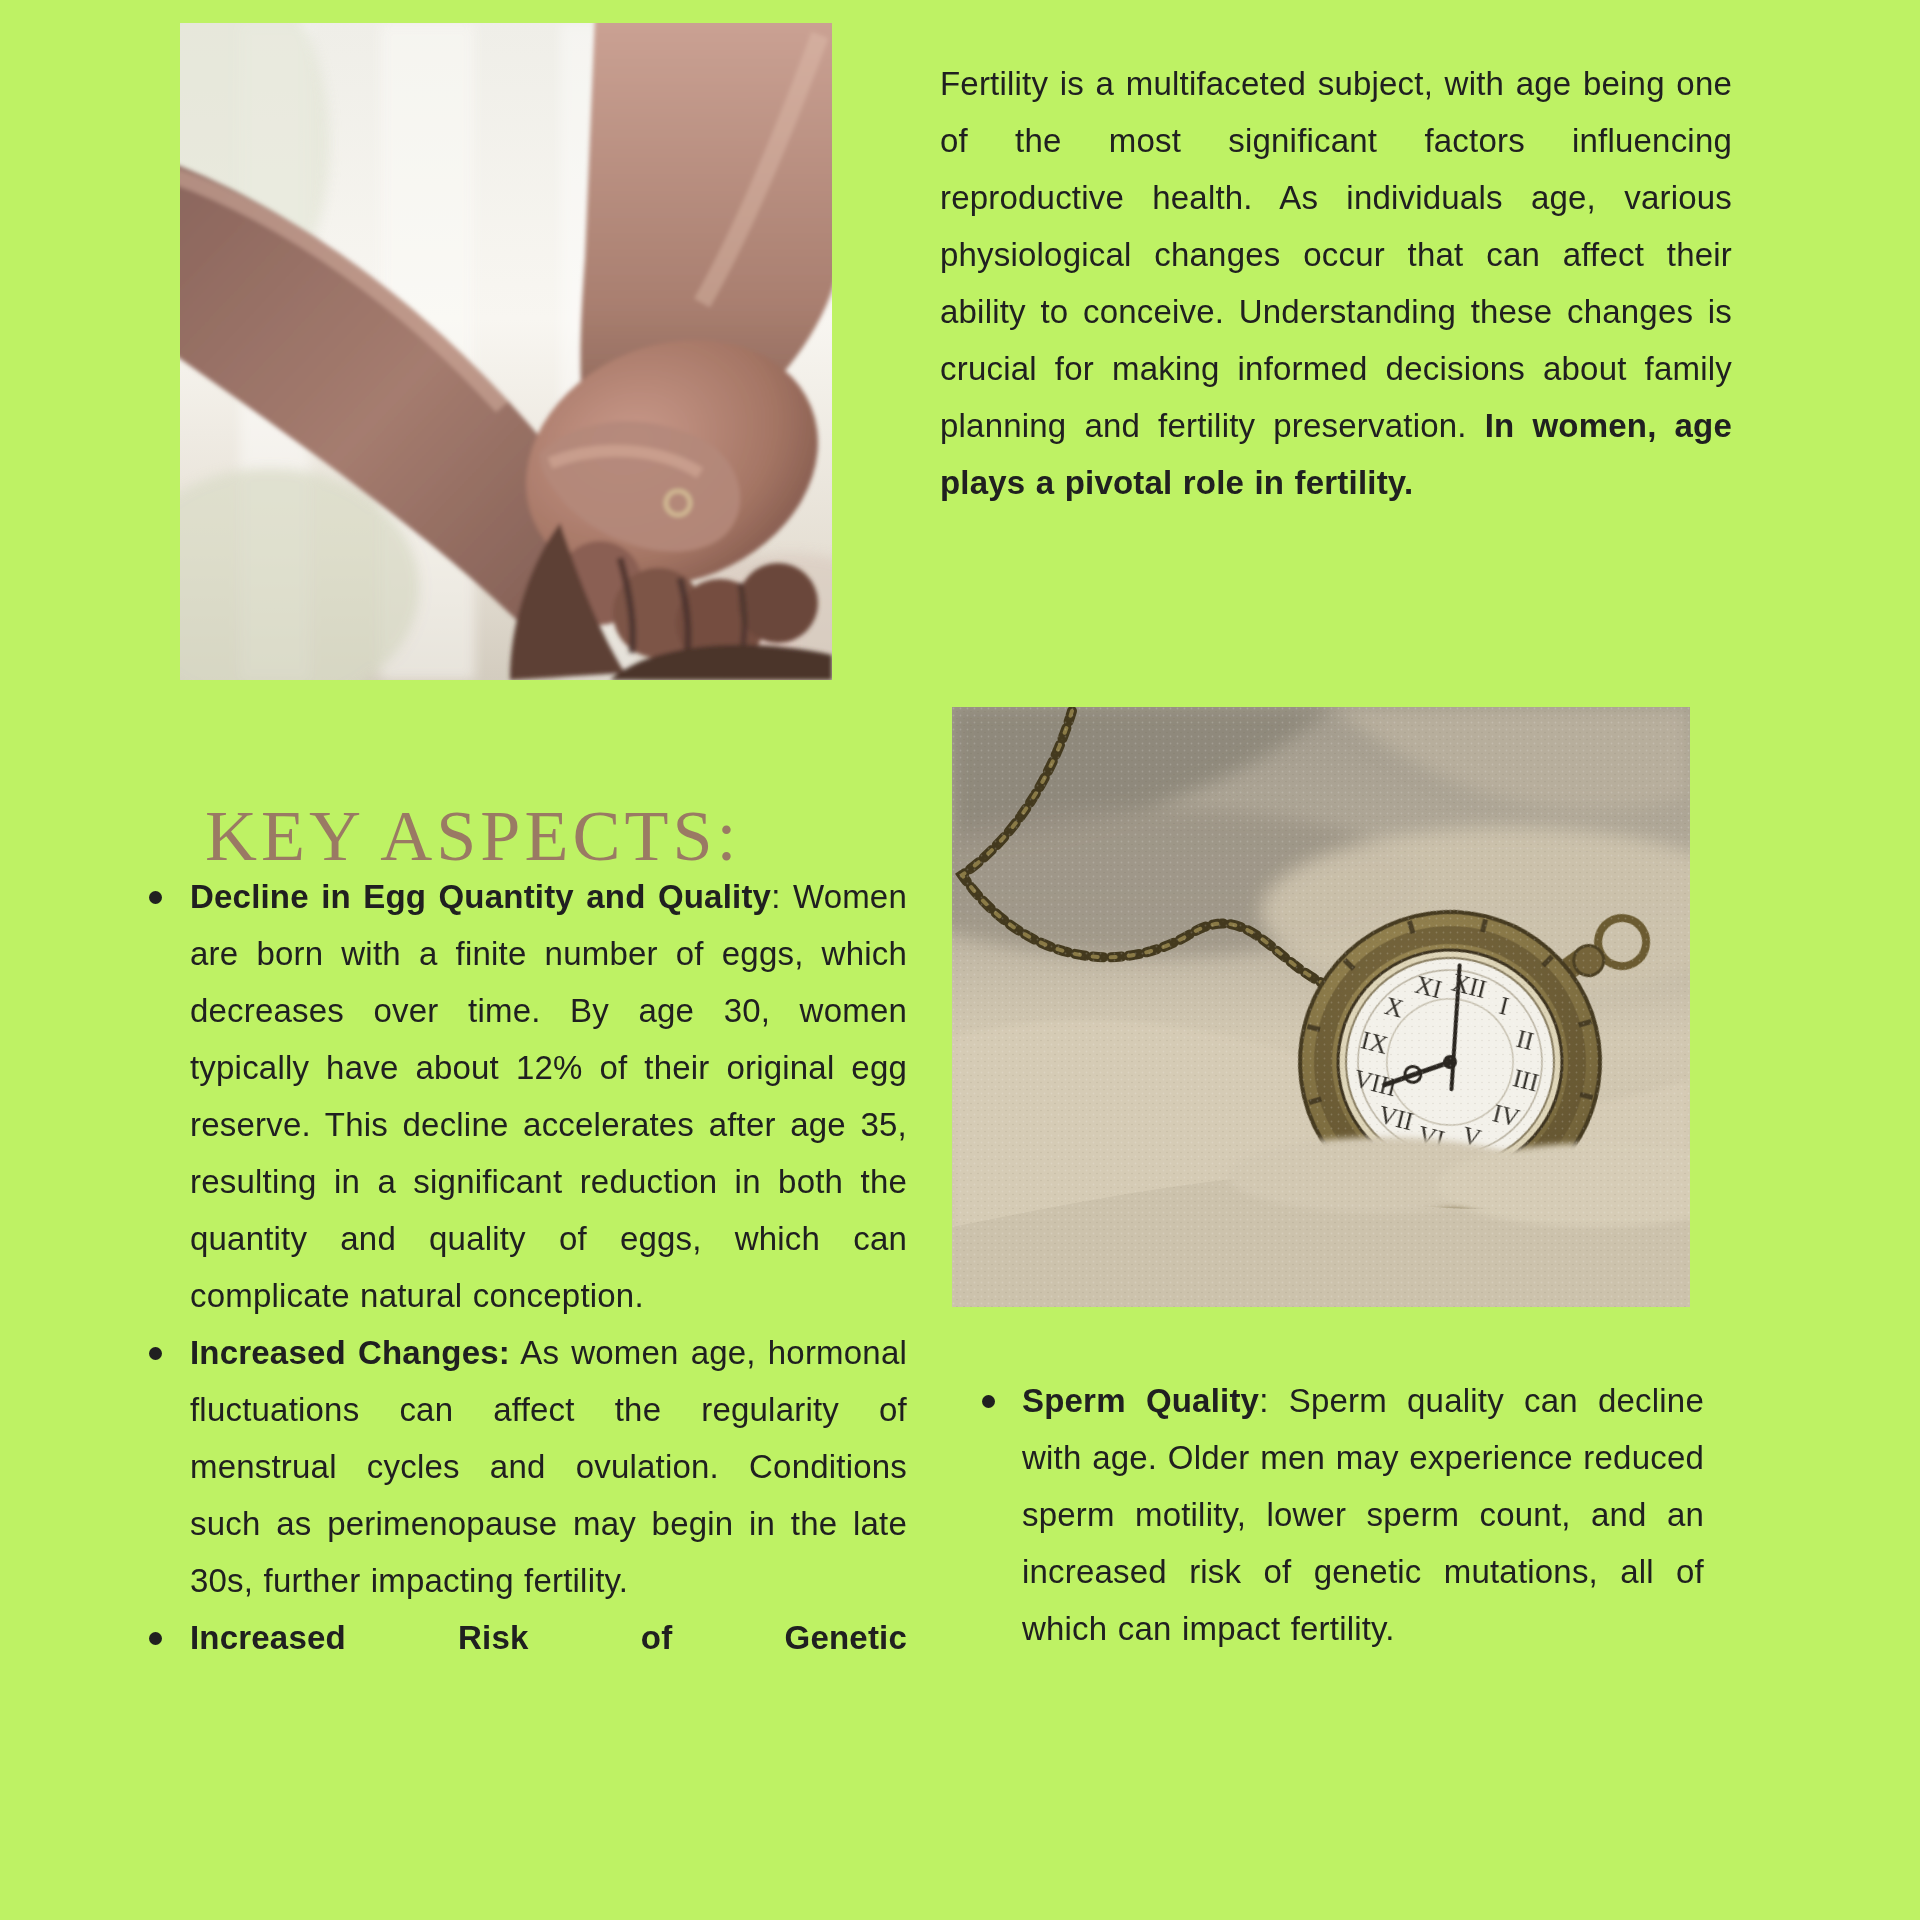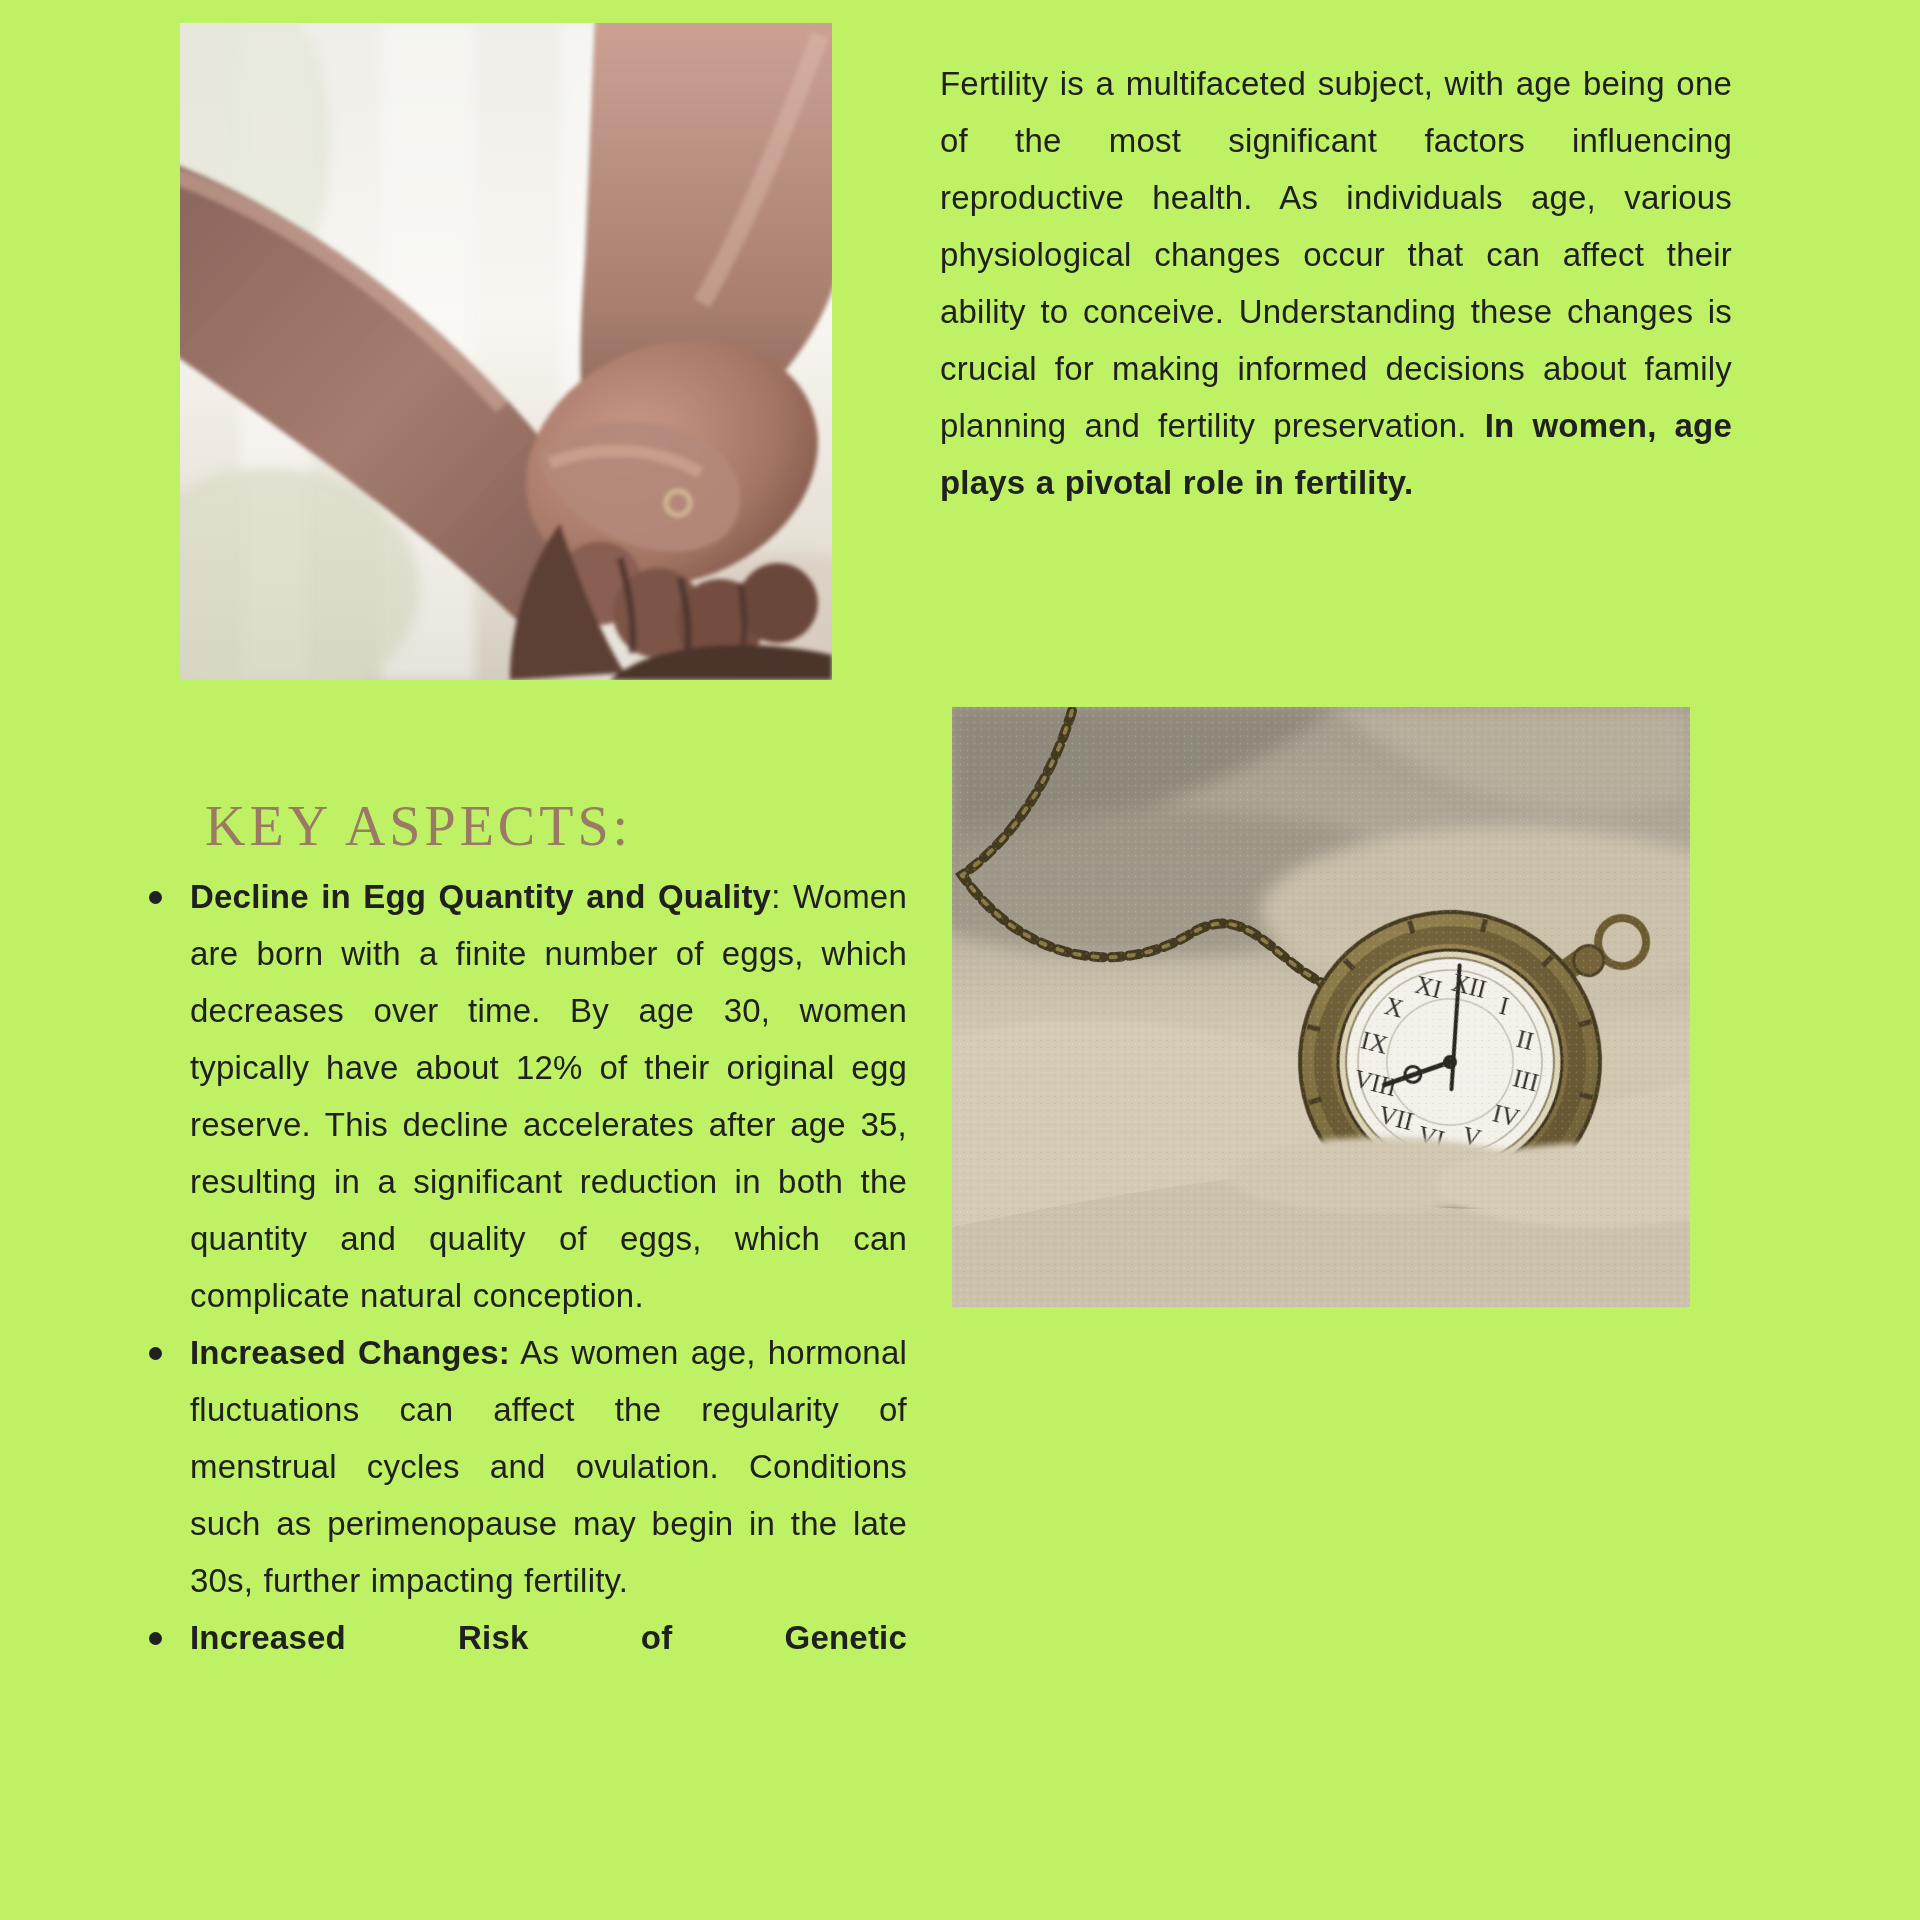--- a/index.html
+++ b/index.html
@@ -22,21 +22,21 @@
     letter-spacing:0.2px;word-spacing:1px;
     text-align:justify;
   }
   #intro-paragraph{position:absolute;left:940px;top:22px;width:792px;}
   #intro-paragraph strong{font-weight:700;}
 
   #key-aspects-heading{
     position:absolute;left:205px;top:742px;
     font-family:"Liberation Serif","DejaVu Serif",serif;
     font-weight:400;
-    font-size:56px;line-height:92px;
+    font-size:72px;line-height:92px;
     letter-spacing:4px;
     color:#9a7a64;
     white-space:nowrap;
   }
 
   ul.bullets{list-style:none;margin:0;padding:0;}
   ul.bullets li{position:relative;padding-left:45px;margin:0;}
   ul.bullets li::before{
     content:"";position:absolute;left:4px;top:23px;
     width:13px;height:13px;border-radius:50%;background:#202020;
@@ -213,15 +213,18 @@
         <circle r="7" fill="#2a2620"></circle>
       </g>
       <path d="M 300,470 C 420,505 570,512 738,488 L 738,600 L 0,600 L 0,520 C 100,500 200,480 300,470 Z" fill="#ccc2ac"></path>
       <ellipse cx="430" cy="468" rx="155" ry="38" fill="#d2c8b2" filter="url(#mid)"></ellipse>
       <ellipse cx="645" cy="478" rx="160" ry="42" fill="#d6ccb6" filter="url(#mid)"></ellipse>
       <rect width="738" height="600" fill="url(#grain)" opacity="0.5"></rect>
     </svg>
   </div>
 
   <div id="men-section" class="bodytext">
+    <ul class="bullets" id="men-list">
+      <li><span class="lead">Sperm Quality</span><span>: </span><span>Sperm quality can decline with age. Older men may experience reduced sperm motility, lower sperm count, and an increased risk of genetic mutations, all of which can impact fertility.</span></li>
+    </ul>
   </div>
 
 </div>
 
 </body></html>

